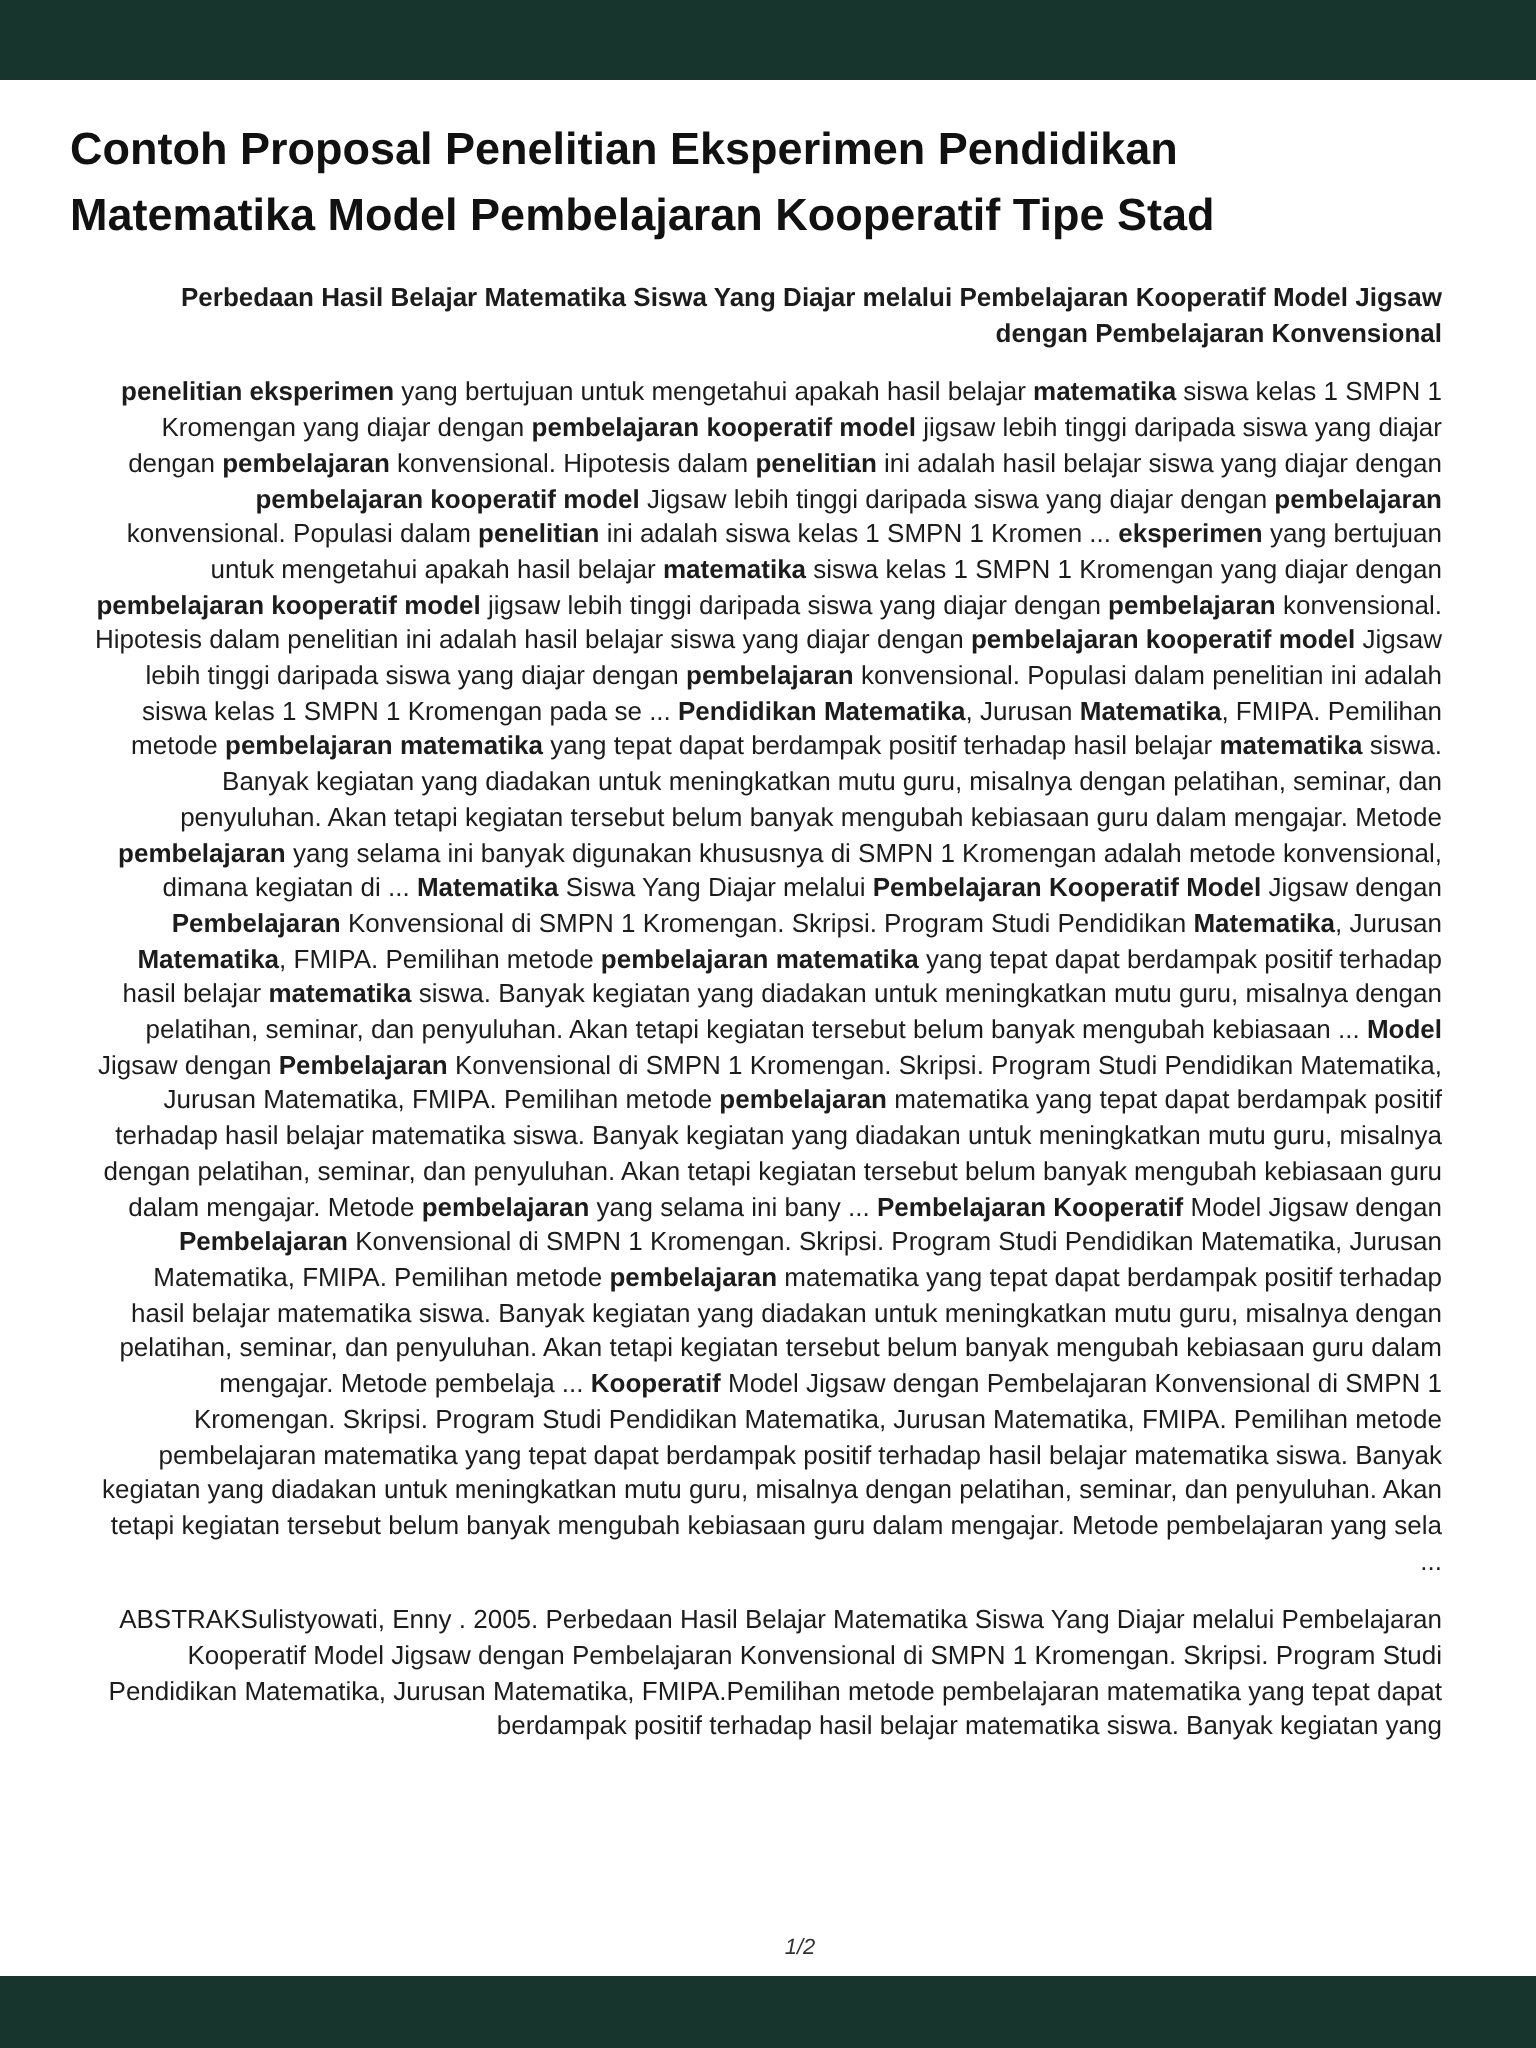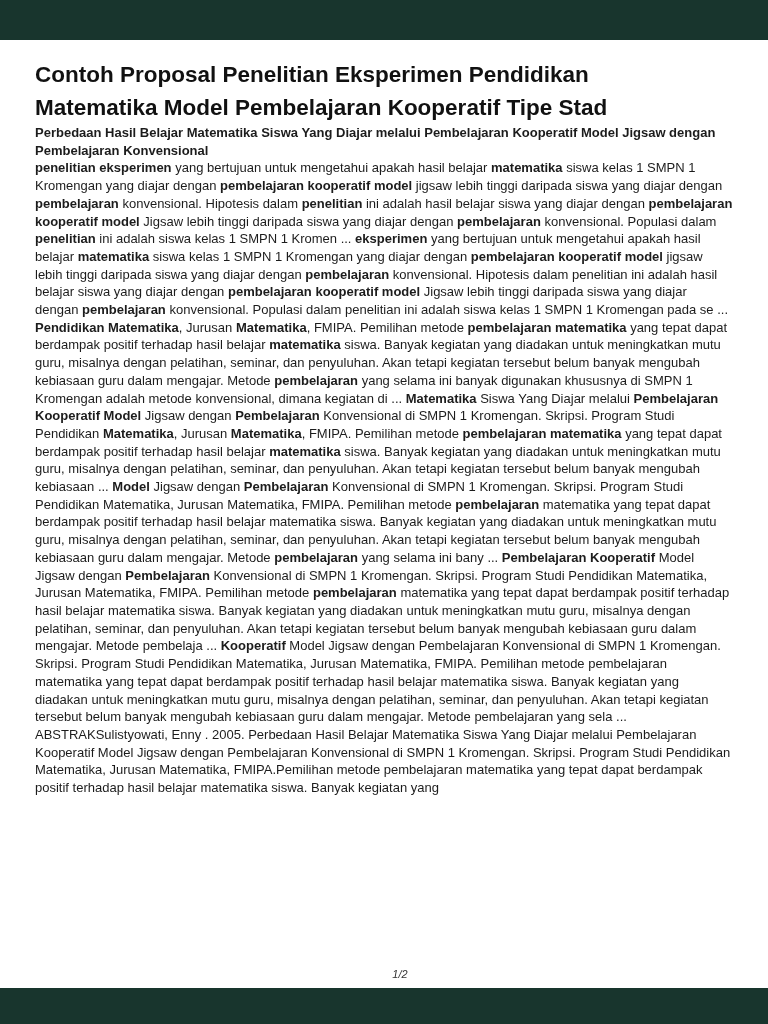--- a/index.html
+++ b/index.html
@@ -22,27 +22,28 @@
     position: relative;
     padding: 18px 35px 0 35px;
     color: var(--text, #1a1a1a);
   }
   .doc-title {
     font-size: 22.5px;
     line-height: 33px;
     font-weight: bold;
     color: #111;
     max-width: 645px;
+    margin-bottom: 16px;
   }
   .doc-body {
     font-size: 13px;
     line-height: 17.7px;
     color: #1c1c1c;
   }
-  .doc-body p { margin: 0; }
+  .doc-body p { margin: 12px; text-align: right; }
   .subtitle { font-weight: bold; }
   .page-number {
     position: absolute;
     bottom: 8px; left: 16px;
     width: 100%;
     text-align: center;
     font-size: 11px;
     font-style: italic;
     color: #333;
   }

